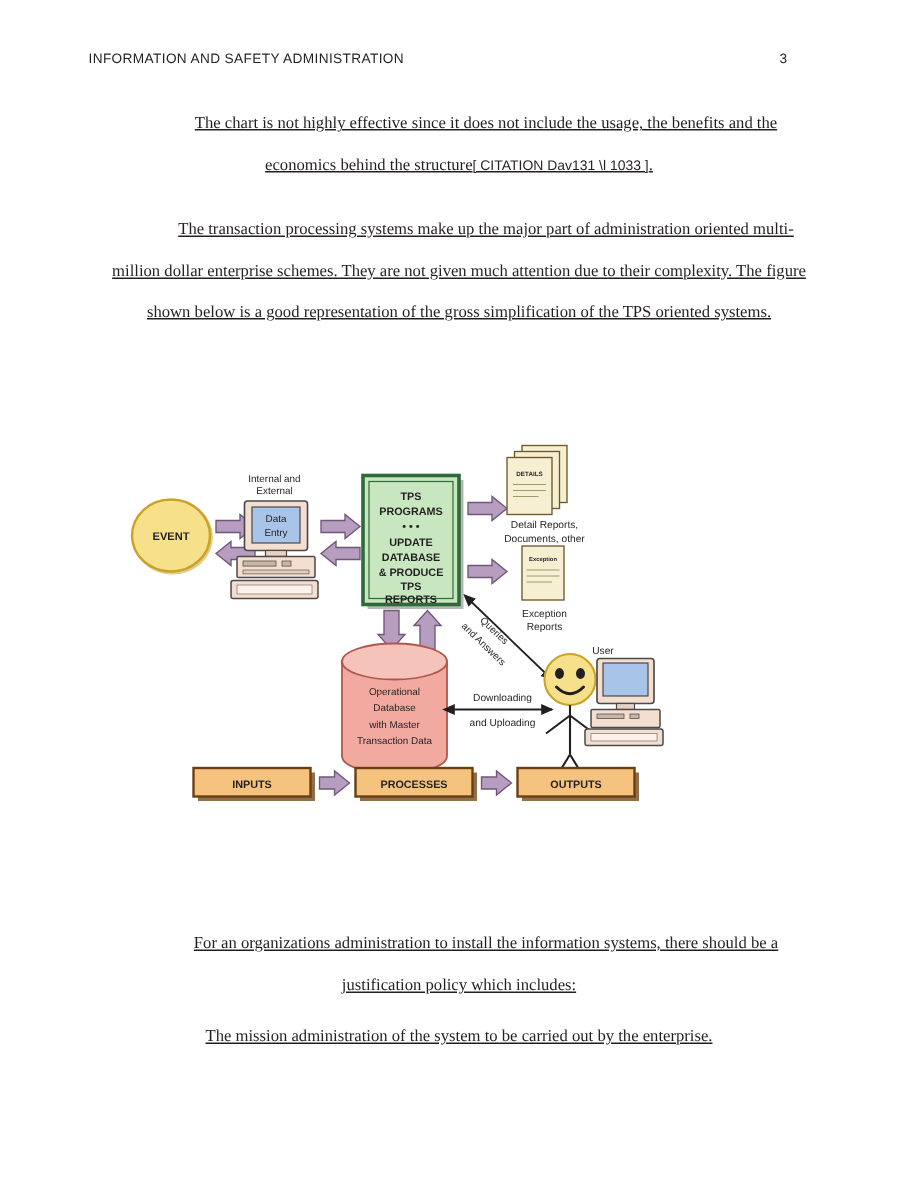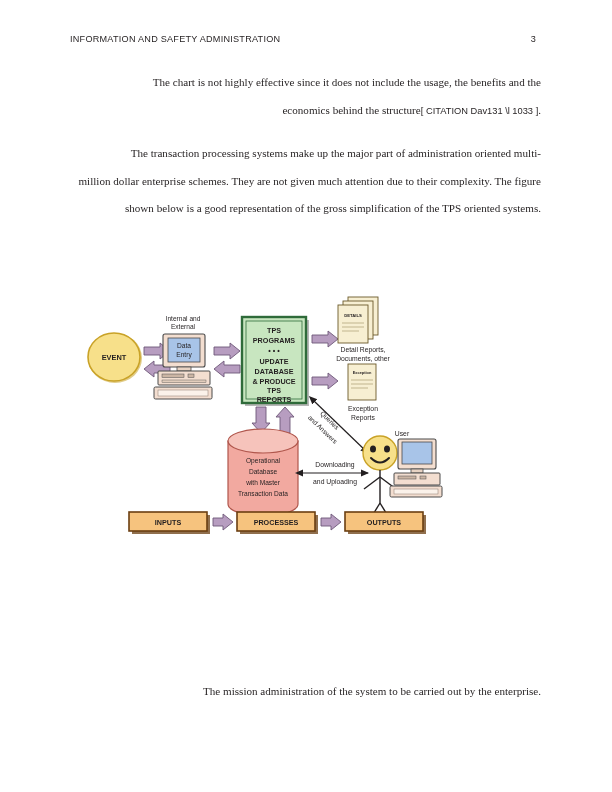--- a/index.html
+++ b/index.html
@@ -18,21 +18,21 @@
 
   .page {
     position: absolute;
     inset: 0;
     background: #ffffff;
   }
 
   
   .doc-header {
     position: absolute;
-    left: 70px;
+    left: 59px;
     top: 34px;
     width: 470px;
     height: 16px;
     font-family: "Liberation Sans", "DejaVu Sans", sans-serif;
     font-size: 9.1px;
     letter-spacing: .25px;
     color: #231f20;
   }
   .doc-header .title {
     position: absolute;
@@ -47,22 +47,23 @@
     text-align: right;
   }
 
   
   .body-block {
     position: absolute;
     left: 71px;
     width: 470px;
     font-size: 11.1px;
     line-height: 27.6px;
-    text-align: right;
+    text-align: center;
     color: #231f20;
+    text-decoration: underline;
   }
   .body-block p {
     margin: 0;
   }
   .indent {
     display: inline-block;
     width: 36px;
   }
   .citation {
     font-family: "Liberation Sans", "DejaVu Sans", sans-serif;
@@ -282,18 +283,23 @@
       </g>
       <g>
         <rect x="268" y="234" width="78" height="19" fill="#6b3f12" opacity="0.75"></rect>
         <rect x="265" y="231" width="78" height="19" fill="#f6c37e" stroke="#6b3f12" stroke-width="1.6"></rect>
         <text class="fig-text" x="304" y="244" font-size="7.2" font-weight="bold" text-anchor="middle">OUTPUTS</text>
       </g>
     </svg>
   </div>
 
 
+  <div class="body-block" id="para-3">
+    <p>
+      <span class="indent"></span><span>For an organizations administration to install the information systems, there should be a justification policy which includes:</span>
+    </p>
+  </div>
 
   <div class="body-block" id="para-4">
     <p>The mission administration of the system to be carried out by the enterprise.</p>
   </div>
 
 </div>
 
 </body></html>

